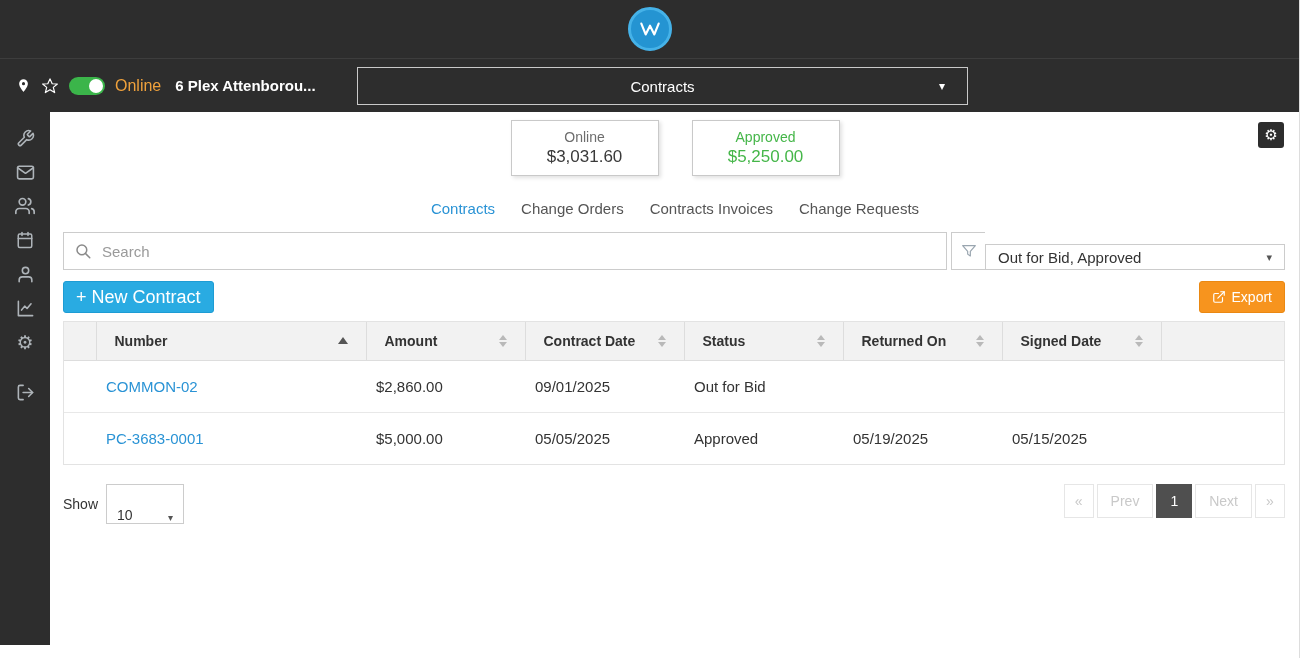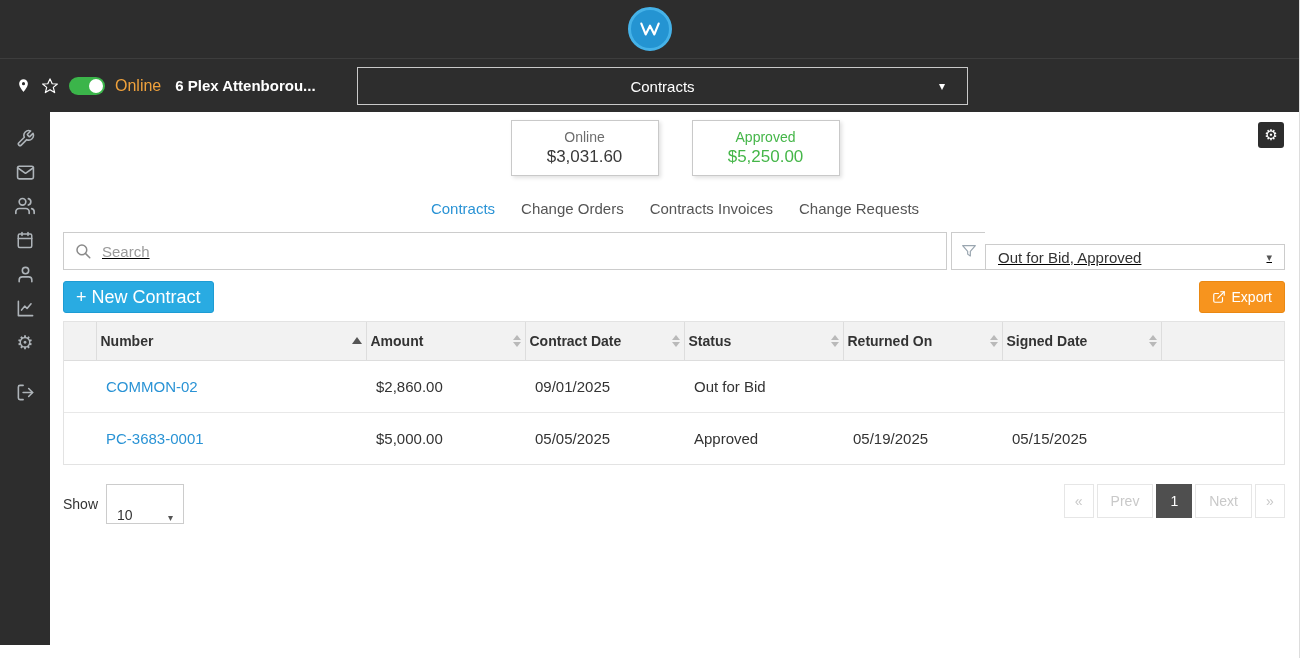--- a/index.html
+++ b/index.html
@@ -42,38 +42,38 @@
   .card .val { font-size: 17px; margin-top: 2px; }
   .card-pending .lbl { color: #6d6d6d; } .card-pending .val { color: #3a3a3a; }
   .card-projected .lbl, .card-projected .val { color: #2a93d5; }
   .card-approved .lbl, .card-approved .val { color: #45b649; }
 
   .tabs { position: absolute; top: 88px; left: 0; right: 0; display: flex; justify-content: center; gap: 26px;
           font-size: 15px; color: #555; }
   .tab { cursor: pointer; }
   .tab.active { color: #2a93d5; }
 
-  .filterrow { position: absolute; top: 120px; left: 13px; right: 15px; height: 38px; display: flex; text-decoration: underline; }
+  .filterrow { position: absolute; top: 120px; left: 13px; right: 15px; height: 38px; display: flex; }
   .searchbox { flex: 1; border: 1px solid #ccc; display: flex; align-items: center; background: #fff; margin-right: 4px; }
   .searchbox .mag { width: 38px; display: flex; justify-content: center; align-items: center; }
   .searchbox input { border: 0; outline: 0; flex: 1; font-size: 15px; color: #333; font-family: inherit; height: 100%; }
   .searchbox input::placeholder { color: #9a9a9a; }
   .funnelbox { width: 34px; border: 1px solid #ccc; border-right: 0; display: flex; align-items: center; justify-content: center; background: #fff; }
   .statusdd { width: 300px; border: 1px solid #ccc; display: flex; align-items: center; padding: 12px 12px; font-size: 15px; color: #333; background: #fff; cursor: pointer; margin-top: 12px; }
   .statusdd .caret { margin-left: auto; color: #555; font-size: 11px; }
   .clearbtn { width: 98px; border: 0; background: #7d8c99; color: #fff; font-size: 14px; font-family: inherit; cursor: pointer; }
 
   .newbtn { position: absolute; top: 169px; left: 13px; height: 32px; padding: 0 12px; background: #29abe2; border: 1px solid #1d9cd4;
             color: #fff; font-size: 18px; border-radius: 3px; font-family: inherit; cursor: pointer; }
   .exportbtn { position: absolute; top: 169px; right: 15px; height: 32px; padding: 0 12px; background: #f7941e; border: 1px solid #ea8812;
                color: #fff; font-size: 14px; border-radius: 3px; font-family: inherit; display: flex; align-items: center; gap: 6px; cursor: pointer; }
 
   .tablewrap { position: absolute; top: 209px; left: 13px; right: 15px; border: 1px solid #e3e3e3; }
   table { width: 100%; border-collapse: collapse; table-layout: fixed; }
-  thead th { height: 38px; background: #f2f2f2; font-size: 14px; color: #333; text-align: left; padding: 0 4px;
+  thead th { height: 38px; background: #f2f2f2; font-size: 14px; color: #333; text-align: left; padding: 0 18px;
              border-bottom: 1px solid #ddd; border-left: 1px solid #ddd; font-weight: 700; cursor: pointer; }
   thead th:first-child { border-left: 0; }
   .thflex { display: flex; align-items: center; justify-content: space-between; }
   tbody td { height: 52px; font-size: 15px; color: #333; padding: 0 10px; border-bottom: 1px solid #e8e8e8; background: #fff; }
   tbody tr:last-child td { border-bottom: 0; }
   .link { color: #2a93d5; cursor: pointer; text-decoration: none; }
   .sort-double { display: flex; flex-direction: column; gap: 2px; }
   .tri { width: 0; height: 0; border-left: 4px solid transparent; border-right: 4px solid transparent; }
   .tri.up { border-bottom: 5px solid #b9b9b9; }
   .tri.down { border-top: 5px solid #b9b9b9; }

